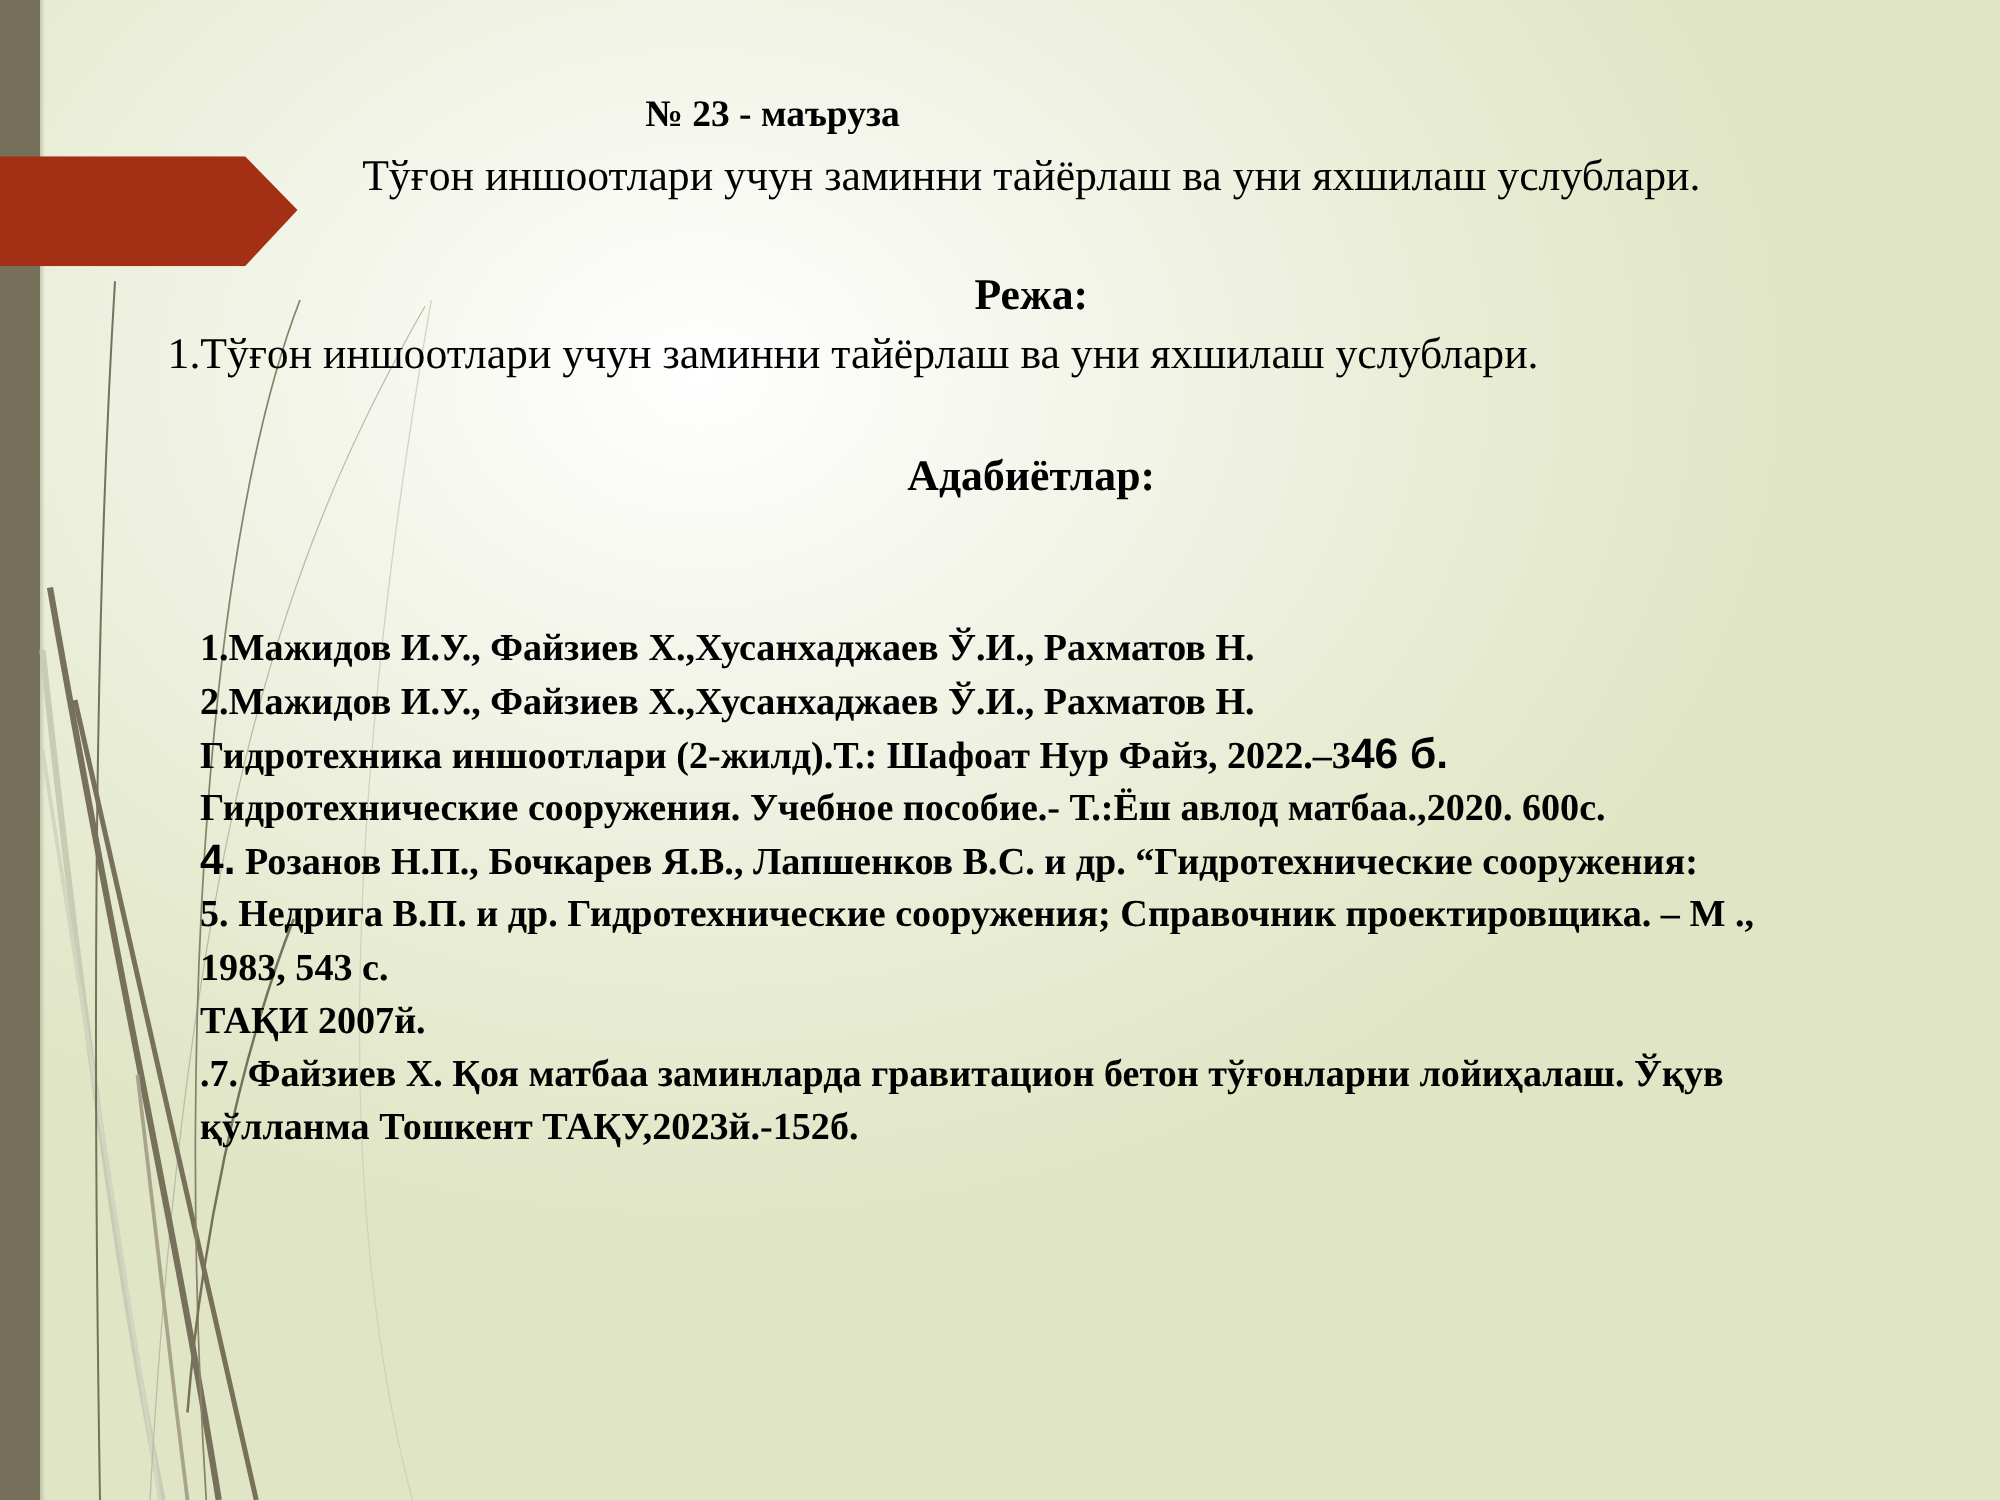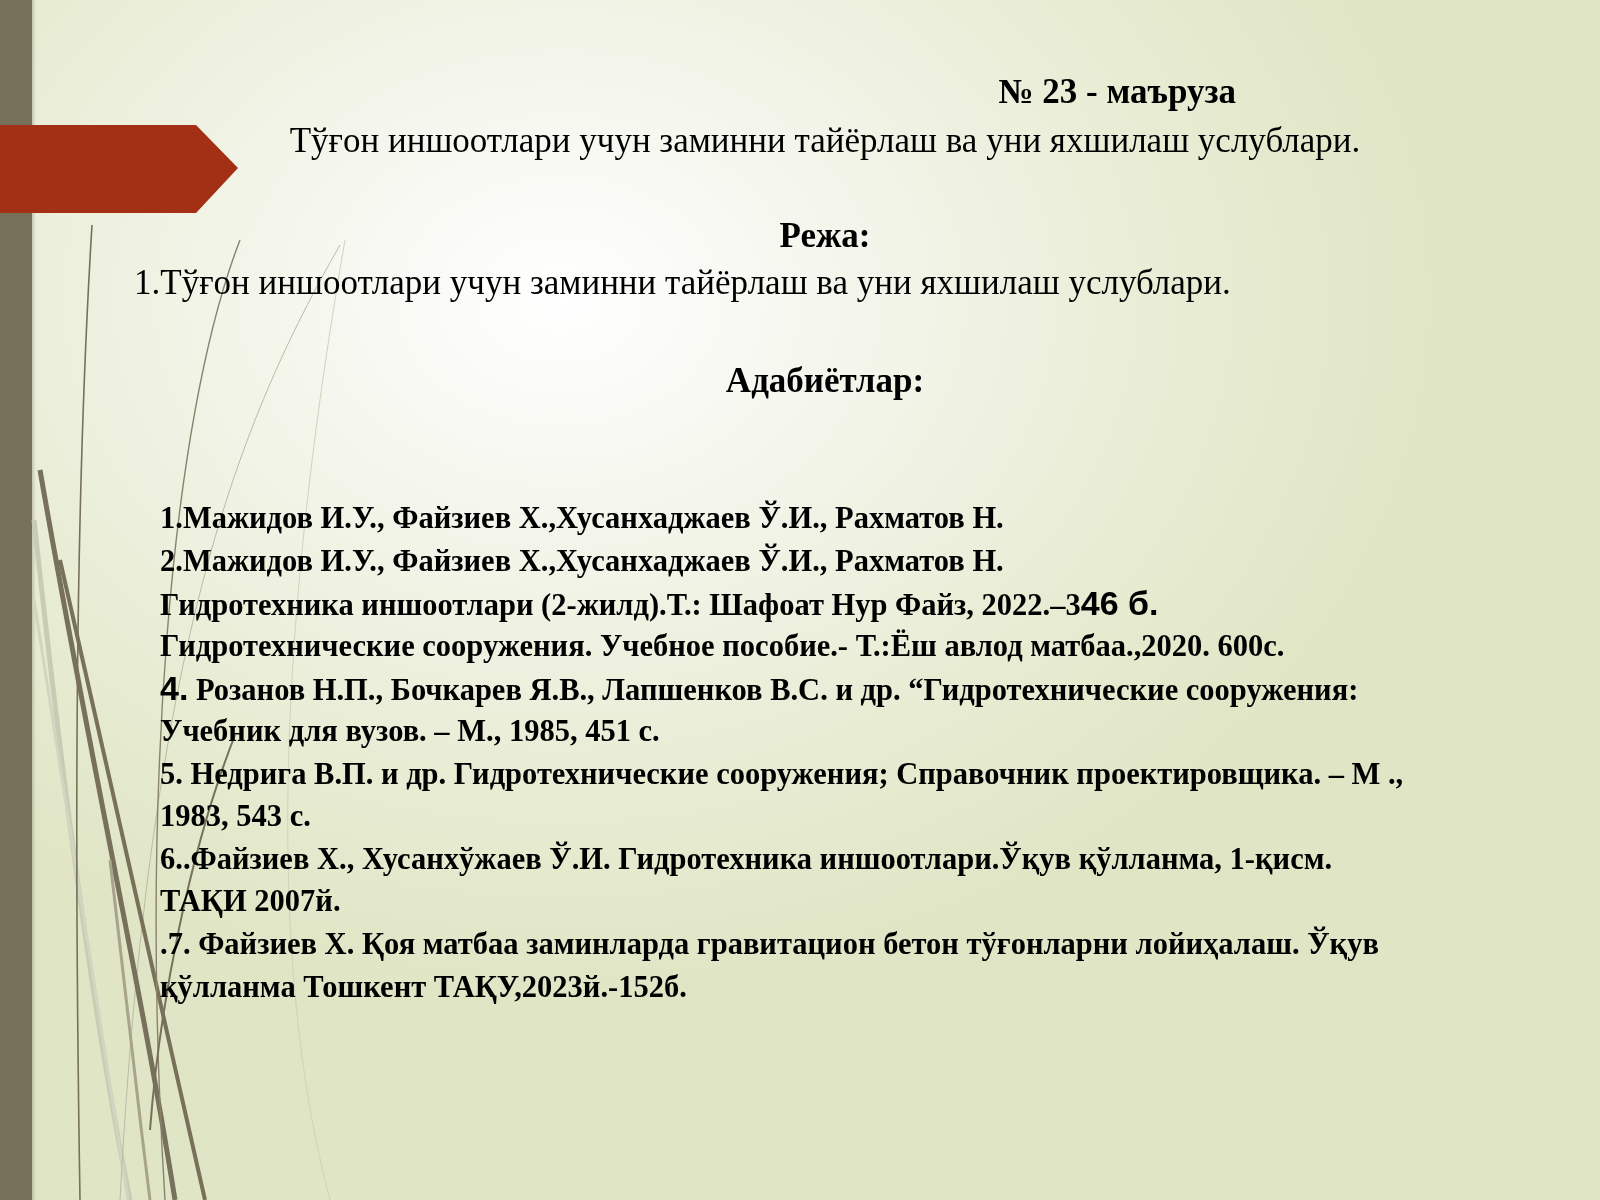--- a/index.html
+++ b/index.html
@@ -15,22 +15,22 @@
     background: #76705a;
   }
   .side-bar-shade {
     position: absolute; left: 32px; top: 0; width: 4px; height: 1200px;
     background: linear-gradient(to right, rgba(90,85,65,0.25), rgba(90,85,65,0));
   }
   .decor { position: absolute; left: 0; top: 0; width: 1600px; height: 1200px; pointer-events: none; }
   .red-arrow { position: absolute; left: 0; top: 125px; width: 240px; height: 88px; }
 
   .title-num {
-    position: absolute; left: 0; width: 1236px; top: 70px; text-align: right;
-    font-weight: bold; font-size: 35px; line-height: 44px;
+    position: absolute; left: 0; width: 1236px; top: 70px; text-align: center;
+    font-weight: bold; font-size: 30px; line-height: 44px;
   }
   .title-topic {
     position: absolute; left: 0; width: 1650px; top: 118px; text-align: center;
     font-size: 35px; line-height: 46px;
   }
   .heading-plan {
     position: absolute; left: 0; width: 1650px; top: 213px; text-align: center;
     font-weight: bold; font-size: 35px; line-height: 46px;
   }
   .plan-item {
@@ -83,22 +83,20 @@
   <div class="plan-item">1.Тўғон иншоотлари учун заминни  тайёрлаш ва уни яхшилаш услублари.</div>
 
   <div class="heading-refs">Адабиётлар:</div>
 
   <div class="refs">
     <span class="ref-line">1.Мажидов И.У., Файзиев Х.,Хусанхаджаев Ў.И., Рахматов Н.</span>
     <span class="ref-line"> 2.Мажидов И.У., Файзиев Х.,Хусанхаджаев Ў.И., Рахматов Н.</span>
     <span class="ref-line"><span>Гидротехника иншоотлари (2-жилд).Т.: Шафоат Нур Файз, 2022.–3</span><span class="sans">46 б.</span></span>
     <span class="ref-line">Гидротехнические сооружения. Учебное  пособие.- Т.:Ёш авлод матбаа.,2020. 600с.</span>
     <span class="ref-line"><span class="sans">4.</span><span> Розанов Н.П., Бочкарев Я.В., Лапшенков В.С. и др. “Гидротехнические сооружения:</span></span>
-    <span class="ref-line">Учебник для вузов. – М., 1985, 451 с.</span>
     <span class="ref-line">5. Недрига В.П. и др. Гидротехнические сооружения; Справочник проектировщика. – М .,</span>
     <span class="ref-line">1983, 543 с.</span>
-    <span class="ref-line">6..Файзиев Х., Хусанхўжаев Ў.И. Гидротехника иншоотлари.Ўқув қўлланма, 1-қисм.</span>
     <span class="ref-line">ТАҚИ 2007й.</span>
     <span class="ref-line">.7. Файзиев Х. Қоя матбаа заминларда гравитацион бетон тўғонларни лойиҳалаш. Ўқув</span>
     <span class="ref-line">қўлланма Тошкент ТАҚУ,2023й.-152б.</span>
   </div>
 
 </div>
 
 </body></html>

